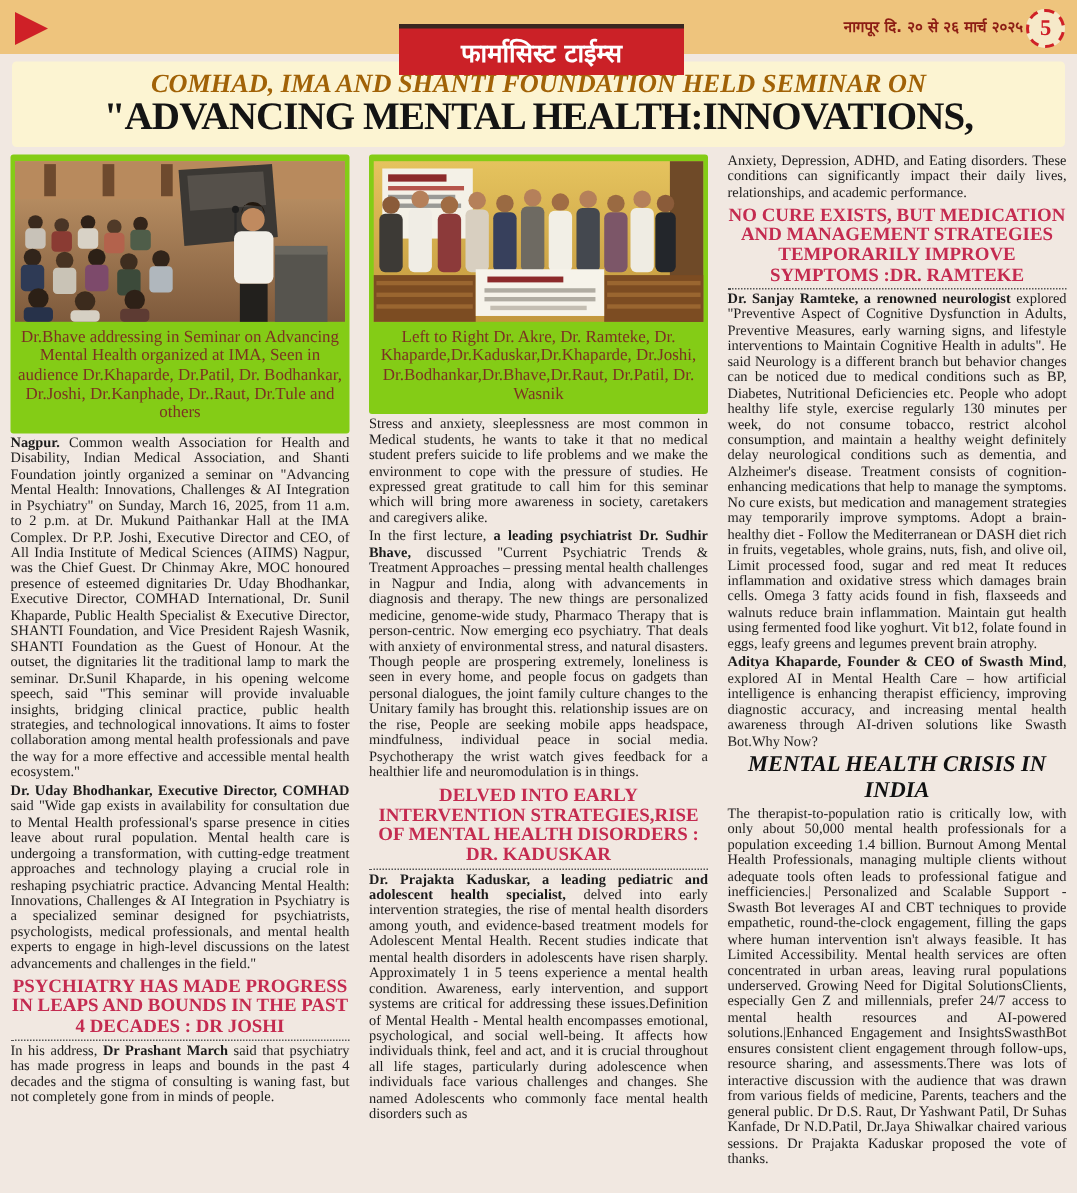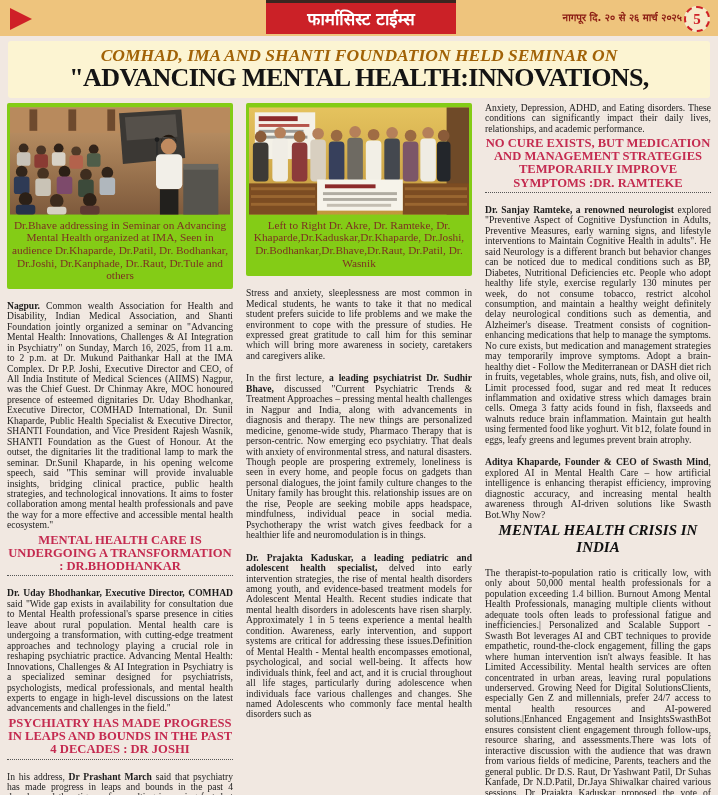--- a/index.html
+++ b/index.html
@@ -15,21 +15,21 @@
     position:relative; height:36px; background:#eec47d;
     display:flex; align-items:center;
   }
   .arrow-marker {
     position:absolute; left:10px; top:8px;
     width:0; height:0;
     border-top:11px solid transparent; border-bottom:11px solid transparent;
     border-left:22px solid #cf2027;
   }
   .masthead-box {
-    position:absolute; left:266px; top:0; width:190px; height:34px;
+    position:absolute; left:266px; top:16px; width:190px; height:34px;
     background:#cb2127; border-top:3px solid #3a2620;
     display:flex; align-items:center; justify-content:center;
   }
   .masthead-box span {
     color:#fff; font-family:"DejaVu Sans", sans-serif;
     font-weight:bold; font-size:17px; white-space:nowrap;
   }
   .dateline {
     position:absolute; right:36px; top:10px;
     font-family:"DejaVu Sans", sans-serif; font-size:10px;
@@ -59,21 +59,21 @@
   .content { display:flex; gap:13px; padding:2px 7px 0 7px; }
   .col { width:226px; flex:0 0 226px; }
   .photo-panel { background:#84cc16; padding:3px; border-radius:2px; }
   .photo-panel svg { display:block; width:100%; height:110px; }
   .caption {
     color:#7c3122; font-size:11.3px; line-height:1.12;
     text-align:center; padding:3px 2px 4px 2px; font-weight:500;
   }
   .para {
     font-size:9.6px; line-height:10.45px; text-align:justify;
-    margin-top:12px;
+    margin-top:2px;
   }
   .para .lead { font-weight:bold; }
   .subhead {
     color:#c42b50; font-weight:bold; font-size:12.6px; line-height:1.05;
     text-align:center; margin:3px 0 1px 0; padding-bottom:2px;
     border-bottom:1px dotted #555;
   }
   .subhead-black {
     color:#111; font-weight:bold; font-style:italic; font-size:15px;
     text-align:center; margin:2px 0 1px 0;
@@ -151,21 +151,20 @@
         <rect x="150" y="48" width="27" height="36" rx="5" fill="#f2efe8"></rect>
         <rect x="154" y="84" width="19" height="26" fill="#22201d"></rect>
         <rect x="178" y="62" width="36" height="48" fill="#56544e"></rect>
         <rect x="178" y="58" width="36" height="6" fill="#6a675f"></rect>
       </svg>
       <div class="caption">Dr.Bhave  addressing in Seminar on Advancing Mental Health organized at IMA, Seen in audience Dr.Khaparde, Dr.Patil, Dr. Bodhankar, Dr.Joshi, Dr.Kanphade, Dr..Raut, Dr.Tule and others</div>
     </div>
 
     <p class="para"><span class="lead">Nagpur.</span><span> Common wealth Association for Health and Disability, Indian Medical Association, and Shanti Foundation jointly organized a seminar on "Advancing Mental Health: Innovations, Challenges &amp; AI Integration in Psychiatry" on Sunday, March 16, 2025, from 11 a.m. to 2 p.m. at Dr. Mukund Paithankar Hall at the IMA Complex. Dr P.P. Joshi, Executive Director and CEO, of All India Institute of Medical Sciences (AIIMS) Nagpur, was the Chief Guest. Dr Chinmay Akre, MOC  honoured presence of esteemed dignitaries  Dr. Uday Bhodhankar, Executive Director, COMHAD International, Dr. Sunil Khaparde, Public Health Specialist &amp; Executive Director, SHANTI Foundation, and Vice President Rajesh Wasnik, SHANTI Foundation as the Guest of Honour. At the outset, the dignitaries lit the traditional lamp to mark the seminar. Dr.Sunil Khaparde, in his opening welcome speech, said "This seminar will provide invaluable insights, bridging clinical practice, public health strategies, and technological innovations. It aims to foster collaboration among mental health professionals and pave the way for a more effective and accessible mental health ecosystem."</span></p>
 
-    <div class="subhead">MENTAL HEALTH CARE IS UNDERGOING A TRANSFORMATION : DR.BHODHANKAR</div>
 
     <p class="para"><span class="lead">Dr. Uday Bhodhankar, Executive Director, COMHAD</span><span> said "Wide gap exists in availability for consultation due to Mental Health professional's sparse presence in cities leave about rural population. Mental health care is undergoing a transformation, with cutting-edge treatment approaches and technology playing a crucial role in reshaping psychiatric practice. Advancing Mental Health: Innovations, Challenges &amp; AI Integration in Psychiatry is a specialized seminar designed for psychiatrists, psychologists, medical professionals, and mental health experts to engage in high-level discussions on the latest advancements and challenges in the field."</span></p>
 
     <div class="subhead">PSYCHIATRY HAS MADE PROGRESS IN LEAPS AND BOUNDS IN THE PAST 4 DECADES : DR JOSHI</div>
 
     <p class="para"><span>In his address, </span><span class="lead">Dr Prashant March</span><span> said that psychiatry has made progress in leaps and bounds in the past 4 decades and the stigma of consulting is waning fast, but not completely gone from in minds of people.</span></p>
   </div>
 
   <div class="col">
     <div class="photo-panel">
@@ -225,20 +224,21 @@
         <rect x="80" y="99" width="66" height="3" fill="#c4beb2"></rect>
       </svg>
       <div class="caption">Left to Right  Dr. Akre, Dr. Ramteke, Dr. Khaparde,Dr.Kaduskar,Dr.Khaparde, Dr.Joshi, Dr.Bodhankar,Dr.Bhave,Dr.Raut, Dr.Patil, Dr. Wasnik</div>
     </div>
 
     <p class="para"><span>Stress and anxiety, sleeplessness are most common in Medical students, he wants to take it that no medical student prefers suicide to life problems and we make the environment to cope with the pressure of studies. He expressed great gratitude to call him for this seminar which will bring more awareness in society, caretakers and caregivers alike.</span></p>
 
 
     <p class="para"><span>In the first lecture, </span><span class="lead">a leading psychiatrist Dr. Sudhir Bhave,</span><span> discussed "Current Psychiatric Trends &amp; Treatment Approaches – pressing mental health challenges in Nagpur and India, along with advancements in diagnosis and therapy. The new things are personalized medicine,  genome-wide study, Pharmaco Therapy that is person-centric. Now emerging eco psychiatry. That deals with anxiety of environmental stress, and natural disasters. Though people are prospering extremely, loneliness is seen in every home, and people focus on gadgets than personal dialogues, the joint family culture changes to the Unitary family has brought this.  relationship issues are on the rise, People are seeking mobile apps headspace, mindfulness, individual peace in social media. Psychotherapy the wrist watch gives feedback for a healthier life and neuromodulation is in things.</span></p>
 
+    <div class="subhead">DELVED INTO EARLY INTERVENTION STRATEGIES,RISE OF MENTAL HEALTH DISORDERS : DR. KADUSKAR</div>
 
     <p class="para"><span class="lead">Dr. Prajakta Kaduskar, a leading pediatric and adolescent health specialist,</span><span> delved into early intervention strategies, the rise of mental health disorders among youth, and evidence-based treatment models for Adolescent Mental Health. Recent studies indicate that mental health disorders in adolescents have risen sharply. Approximately 1 in 5 teens experience a mental health condition. Awareness, early intervention, and support systems are critical for addressing these issues.Definition of Mental Health - Mental health encompasses emotional, psychological, and social well-being. It affects how individuals think, feel and act, and it is crucial throughout all life stages, particularly during adolescence when individuals face various challenges and changes. She named Adolescents who commonly face mental health disorders such as</span></p>
   </div>
 
   <div class="col">
     <p class="para" style="margin-top:0"><span>Anxiety, Depression, ADHD, and Eating disorders. These conditions can significantly impact their daily lives, relationships, and academic performance.</span></p>
 
     <div class="subhead">NO CURE EXISTS, BUT MEDICATION AND MANAGEMENT STRATEGIES TEMPORARILY IMPROVE SYMPTOMS :DR. RAMTEKE</div>
 
     <p class="para"><span class="lead">Dr. Sanjay Ramteke, a renowned neurologist</span><span> explored "Preventive Aspect of Cognitive Dysfunction in Adults, Preventive Measures, early warning signs, and lifestyle interventions to Maintain Cognitive Health in adults". He said Neurology is a different branch but behavior changes can be noticed due to medical conditions such as BP, Diabetes, Nutritional Deficiencies etc. People who adopt healthy life style, exercise regularly 130 minutes per week, do not consume tobacco, restrict alcohol consumption, and maintain a healthy weight definitely delay neurological conditions such as dementia, and Alzheimer's disease. Treatment consists of cognition-enhancing medications that help to manage the symptoms. No cure exists, but medication and management strategies may temporarily improve symptoms. Adopt a brain-healthy diet - Follow the Mediterranean or DASH diet rich in fruits, vegetables, whole grains, nuts, fish, and olive oil, Limit processed food, sugar and red meat It reduces inflammation and oxidative stress which damages brain cells. Omega 3 fatty acids found in fish, flaxseeds and walnuts reduce brain inflammation. Maintain gut health using fermented food like yoghurt. Vit b12, folate found in eggs, leafy greens and legumes prevent brain atrophy.</span></p>

